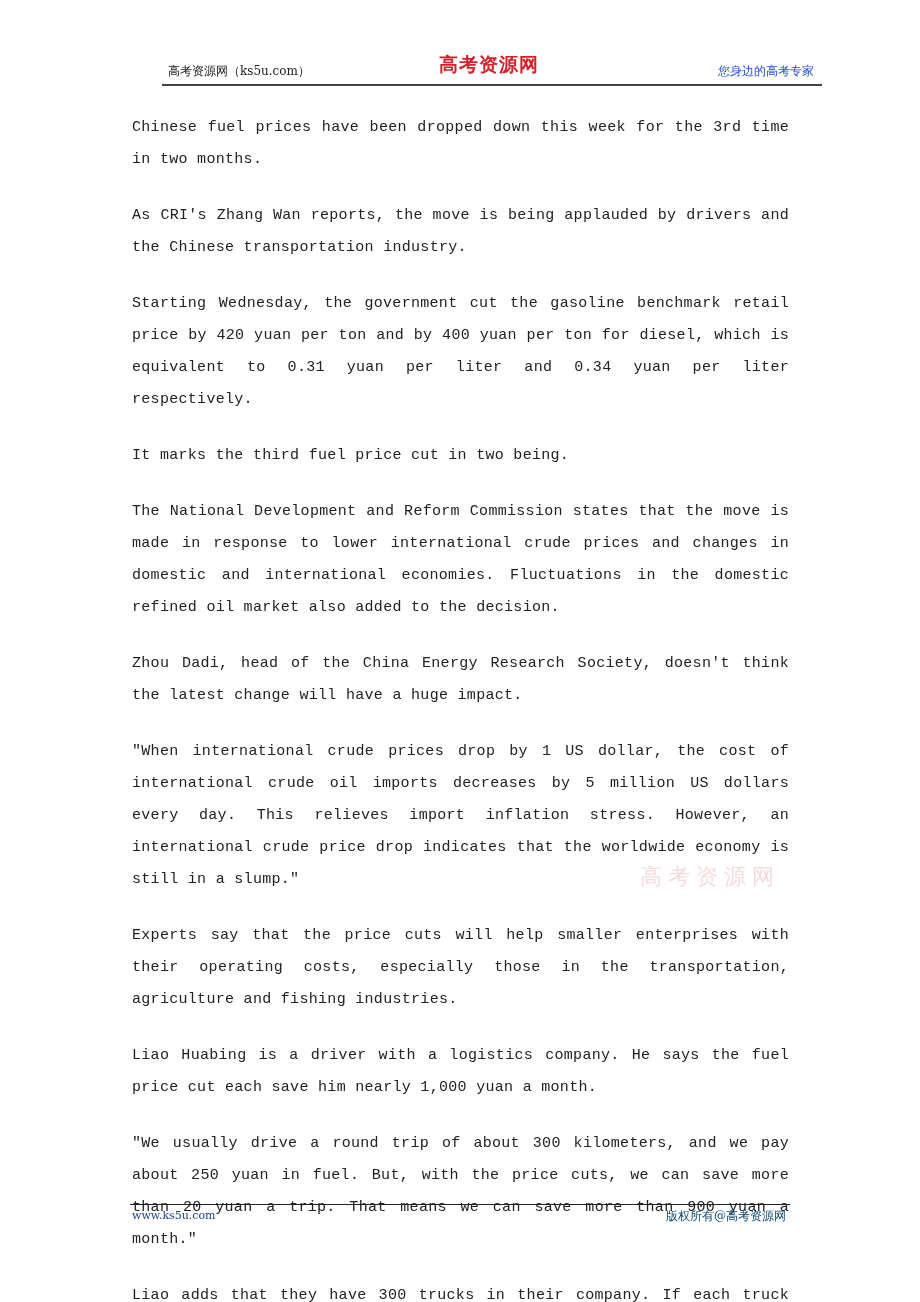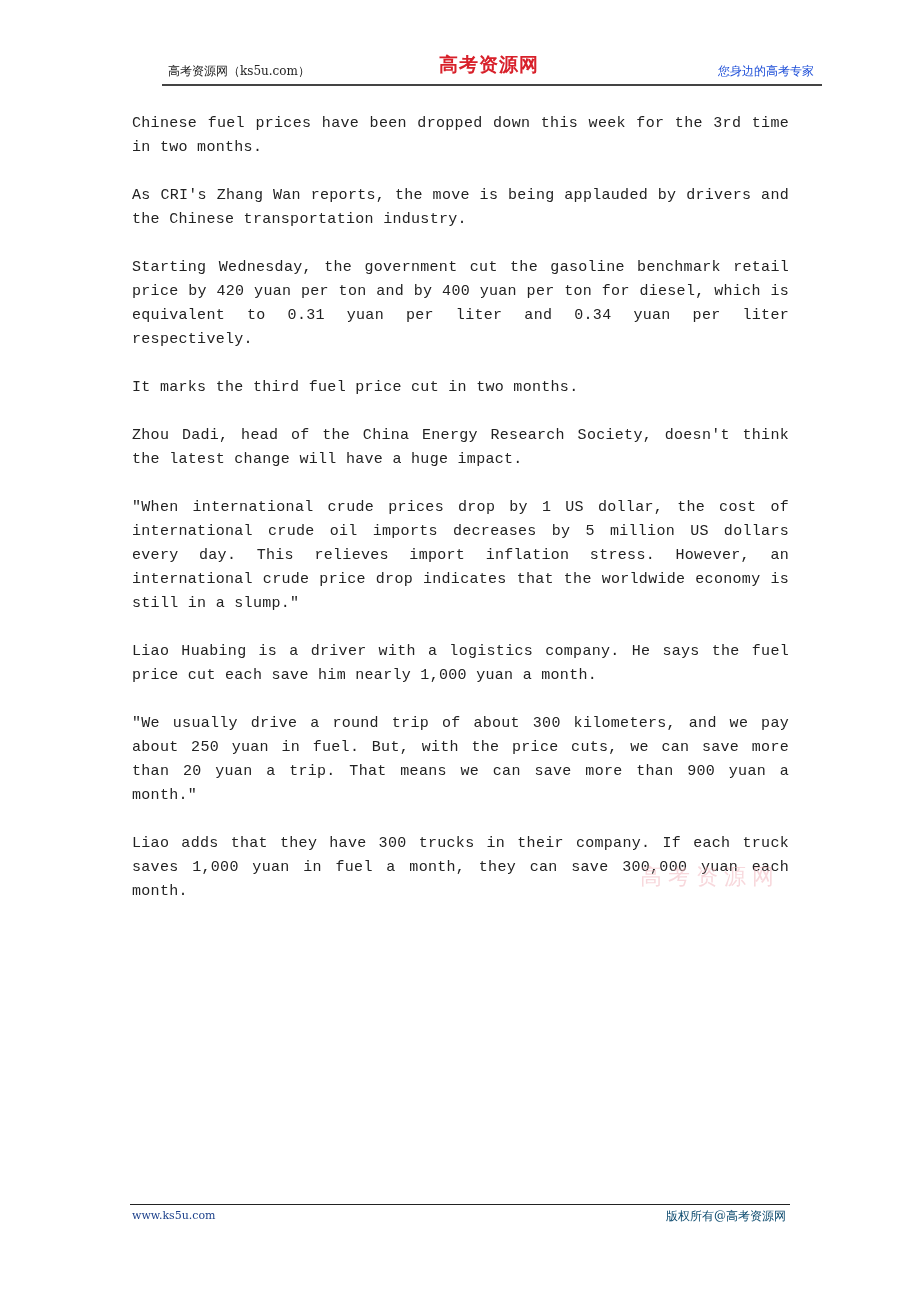--- a/index.html
+++ b/index.html
@@ -59,21 +59,21 @@
     }
     .article {
       position: absolute;
       left: 132px;
       top: 112px;
       width: 657px;
     }
     .para {
       margin: 0 0 24px 0;
       font-size: 15px;
-      line-height: 24px;
+      line-height: 32px;
       text-align: justify;
       color: #222;
       letter-spacing: 0.3px;
     }
     .watermark {
       position: absolute;
       left: 640px;
       top: 862px;
       font-family: "DejaVu Serif", serif;
       font-size: 22px;
@@ -123,23 +123,25 @@
   <span class="header-left">高考资源网（ks5u.com）</span>
   <span class="header-logo">高考资源网</span>
   <span class="header-right">您身边的高考专家</span>
   <div class="header-rule"></div>
 </div>
 
 <div class="article">
   <p class="para">Chinese fuel prices have been dropped down this week for the 3rd time in two months.</p>
   <p class="para">As CRI's Zhang Wan reports, the move is being applauded by drivers and the Chinese transportation industry.</p>
   <p class="para">Starting Wednesday, the government cut the gasoline benchmark retail price by 420 yuan per ton and by 400 yuan per ton for diesel, which is equivalent to 0.31 yuan per liter and 0.34 yuan per liter respectively.</p>
-  <p class="para">It marks the third fuel price cut in two months.</p>
+  <p class="para">It marks the third fuel price cut in two being.</p>
+  <p class="para">The National Development and Reform Commission states that the move is made in response to lower international crude prices and changes in domestic and international economies. Fluctuations in the domestic refined oil market also added to the decision.</p>
   <p class="para">Zhou Dadi, head of the China Energy Research Society, doesn't think the latest change will have a huge impact.</p>
   <p class="para">"When international crude prices drop by 1 US dollar, the cost of international crude oil imports decreases by 5 million US dollars every day. This relieves import inflation stress. However, an international crude price drop indicates that the worldwide economy is still in a slump."</p>
+  <p class="para">Experts say that the price cuts will help smaller enterprises with their operating costs, especially those in the transportation, agriculture and fishing industries.</p>
   <p class="para">Liao Huabing is a driver with a logistics company. He says the fuel price cut each save him nearly 1,000 yuan a month.</p>
   <p class="para">"We usually drive a round trip of about 300 kilometers, and we pay about 250 yuan in fuel. But, with the price cuts, we can save more than 20 yuan a trip. That means we can save more than 900 yuan a month."</p>
   <p class="para">Liao adds that they have 300 trucks in their company. If each truck saves 1,000 yuan in fuel a month, they can save 300,000 yuan each month.</p>
 </div>
 
 <div class="watermark">高考资源网</div>
 
 <div class="page-footer">
   <div class="footer-rule"></div>
   <a class="footer-left">www.ks5u.com</a>

